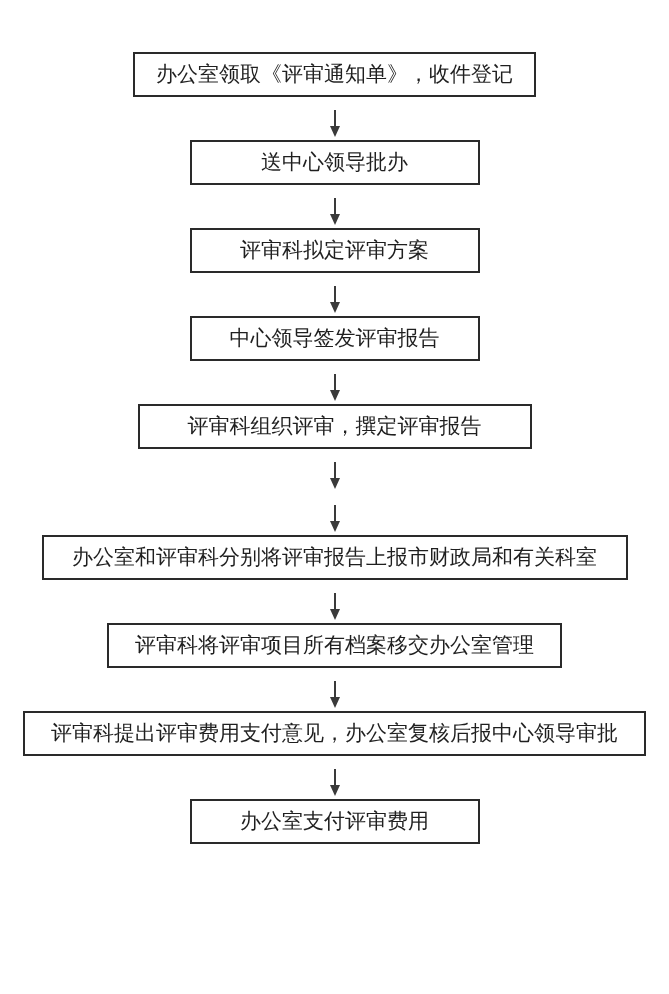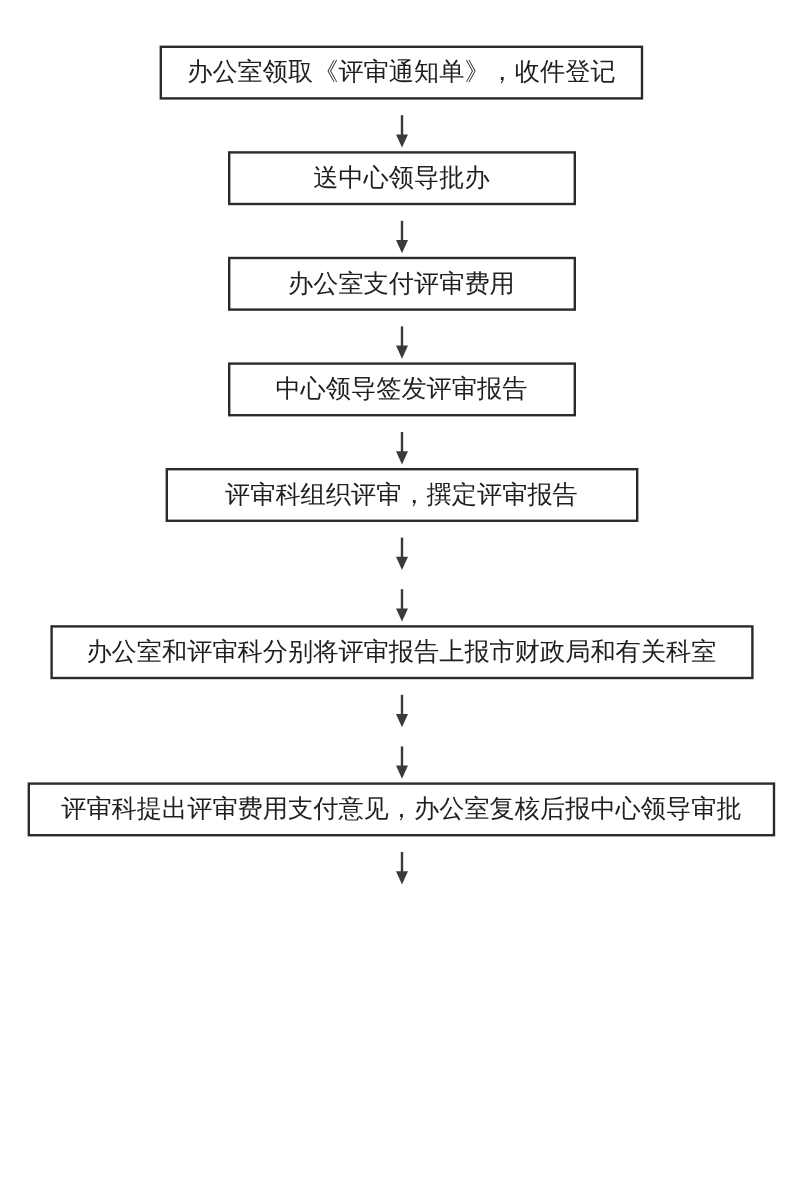--- a/index.html
+++ b/index.html
@@ -17,21 +17,21 @@
     width: 669px;
     height: 994px;
     background: var(--bg);
     overflow: hidden;
     font-family: "Liberation Serif", "DejaVu Serif", serif;
   }
   .flow {
     display: flex;
     flex-direction: column;
     align-items: center;
-    padding-top: 38px;
+    padding-top: 52px;
   }
   .box {
     box-sizing: border-box;
     border: 2px solid var(--box-border);
     background: var(--bg);
     color: var(--text-color);
     font-size: 21px;
     line-height: 21px;
     padding: 10px 21px;
     text-align: center;
@@ -73,35 +73,41 @@
   <div class="flow" id="flow">
       <div class="box box-0">
         <span>办公室领取《评审通知单》，收件登记</span>
       </div>
       <div class="arrow"></div>
       <div class="box box-1">
         <span>送中心领导批办</span>
       </div>
       <div class="arrow"></div>
       <div class="box box-2">
-        <span>办公室支付评审费用</span>
+        <span>评审科拟定评审方案</span>
       </div>
       <div class="arrow"></div>
       <div class="box box-3">
         <span>中心领导签发评审报告</span>
       </div>
       <div class="arrow"></div>
       <div class="box box-4">
         <span>评审科组织评审，撰定评审报告</span>
       </div>
       <div class="arrow"></div>
       <div class="arrow"></div>
       <div class="box box-6">
         <span>办公室和评审科分别将评审报告上报市财政局和有关科室</span>
       </div>
       <div class="arrow"></div>
+      <div class="box box-7">
+        <span>评审科将评审项目所有档案移交办公室管理</span>
+      </div>
       <div class="arrow"></div>
       <div class="box box-8">
         <span>评审科提出评审费用支付意见，办公室复核后报中心领导审批</span>
       </div>
       <div class="arrow"></div>
+      <div class="box box-9">
+        <span>办公室支付评审费用</span>
+      </div>
     </div>
 </div>
 
 </body></html>

